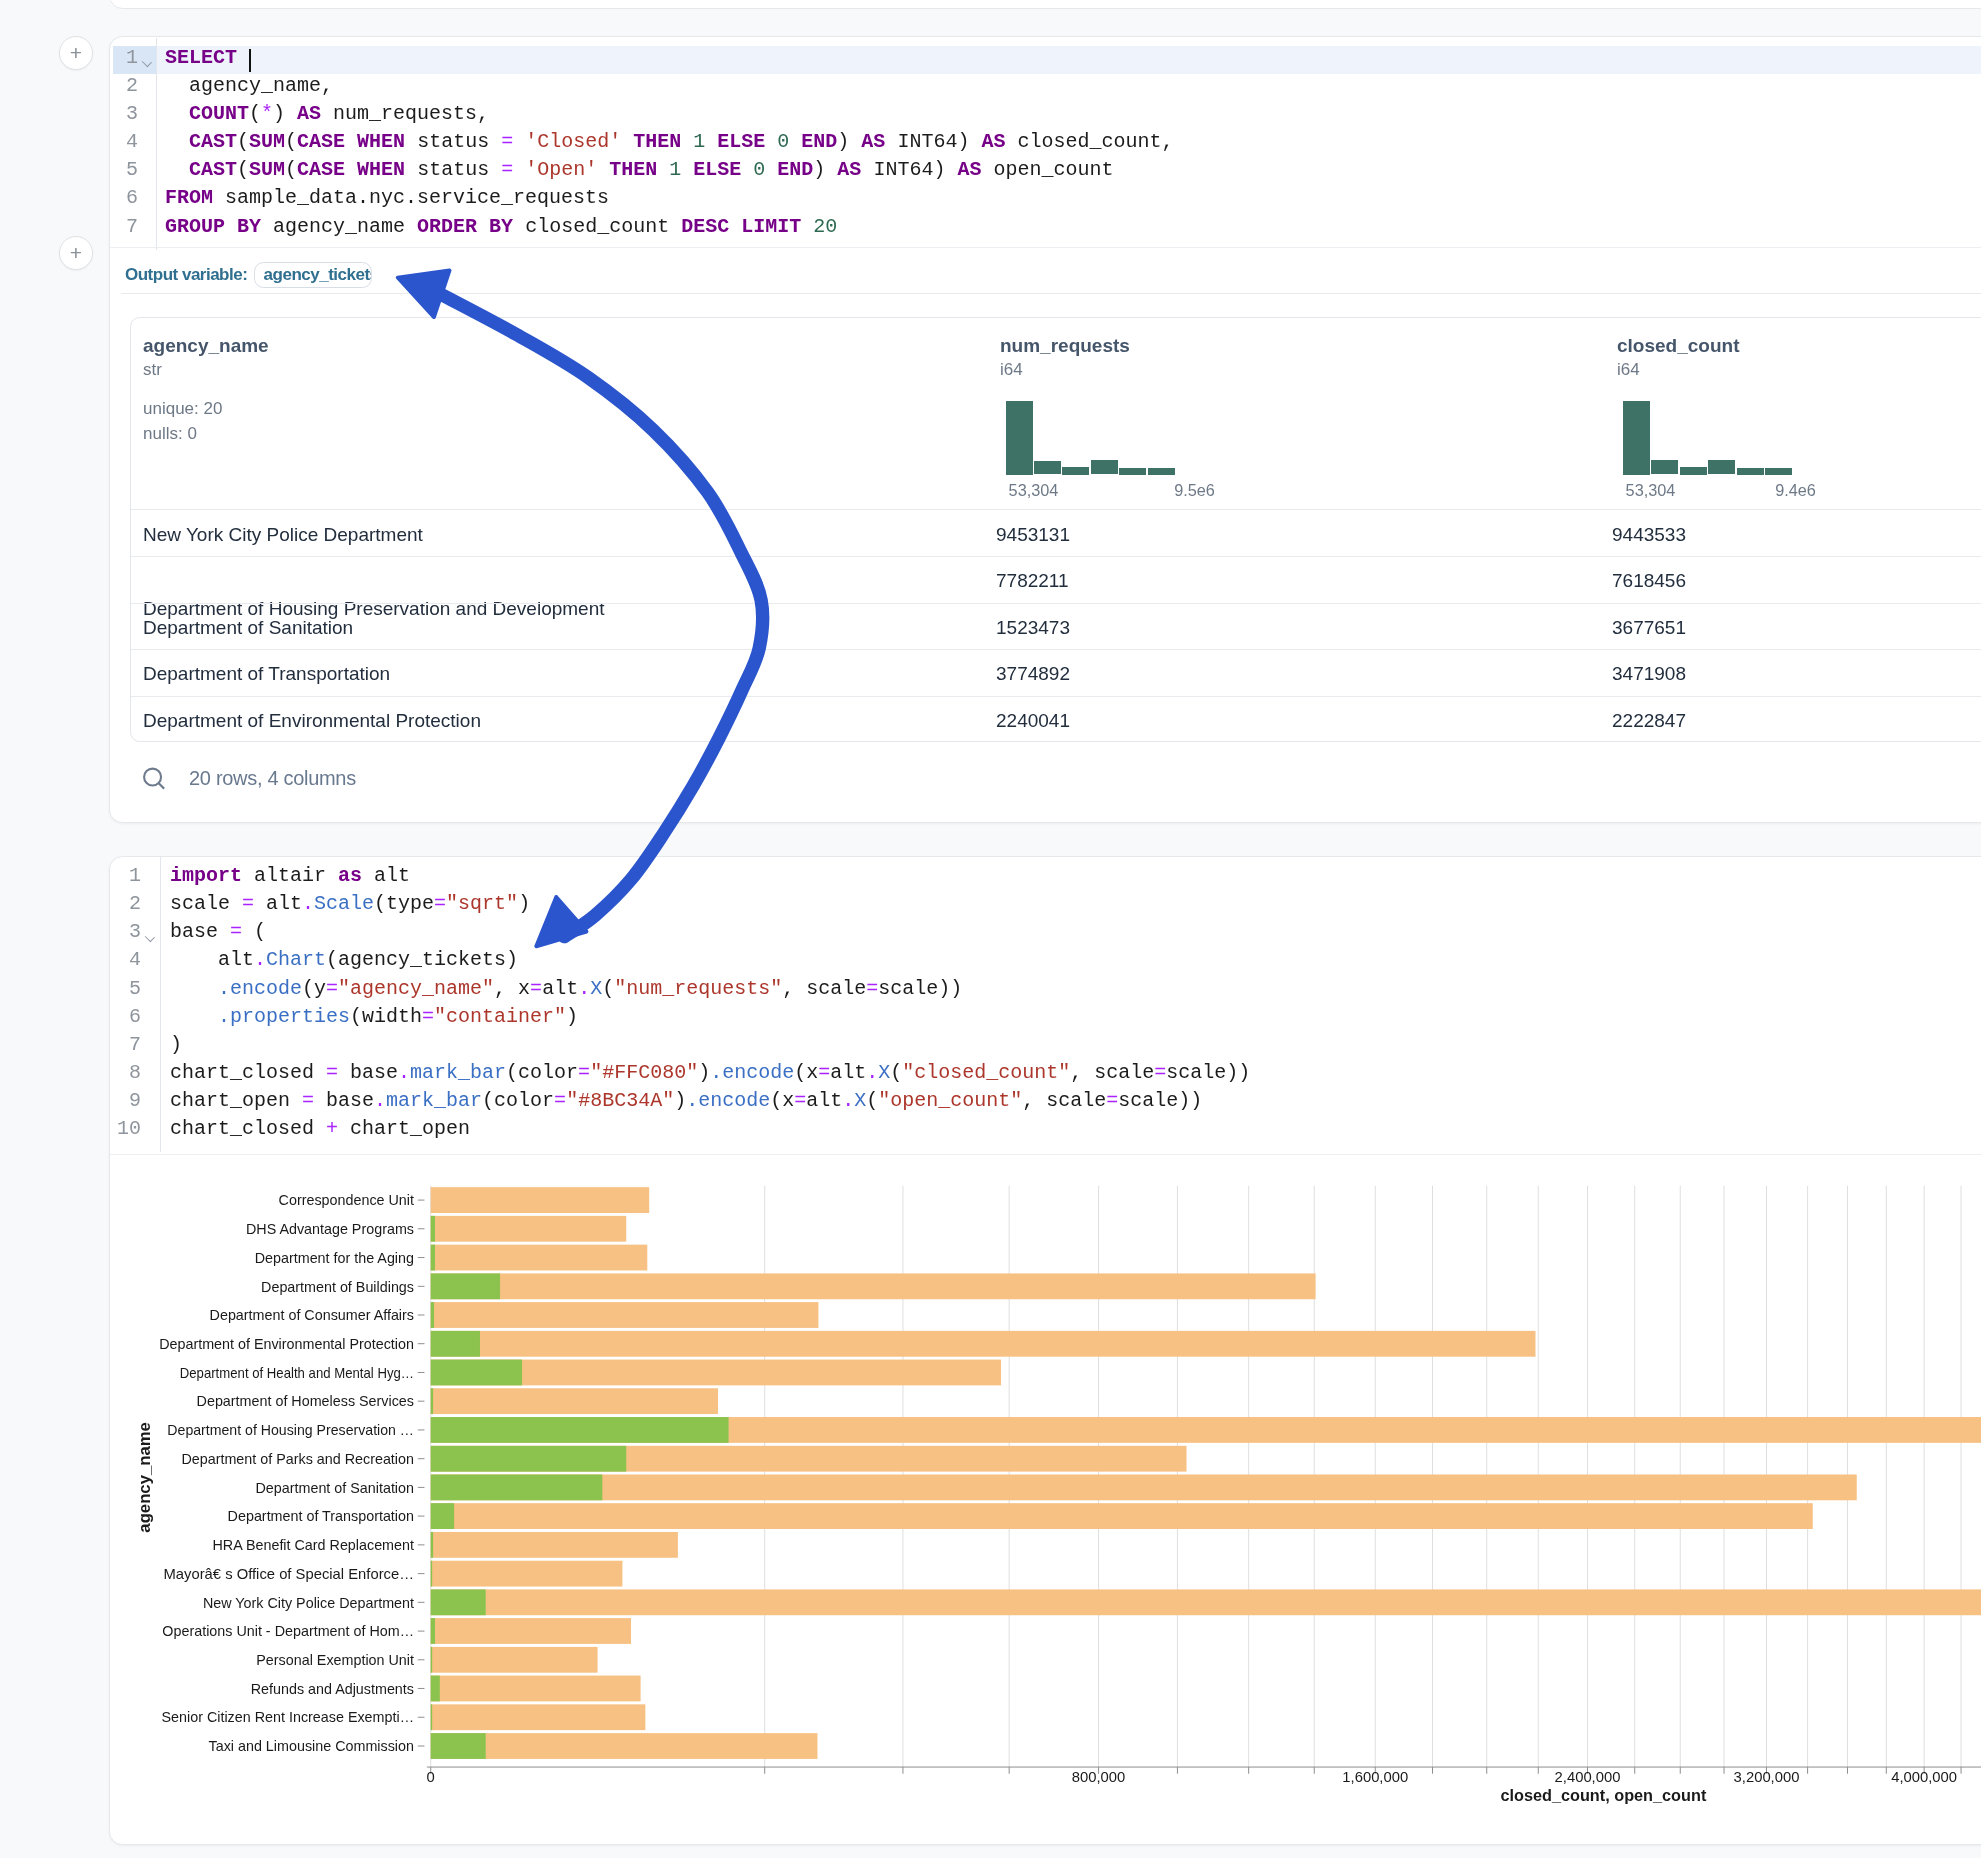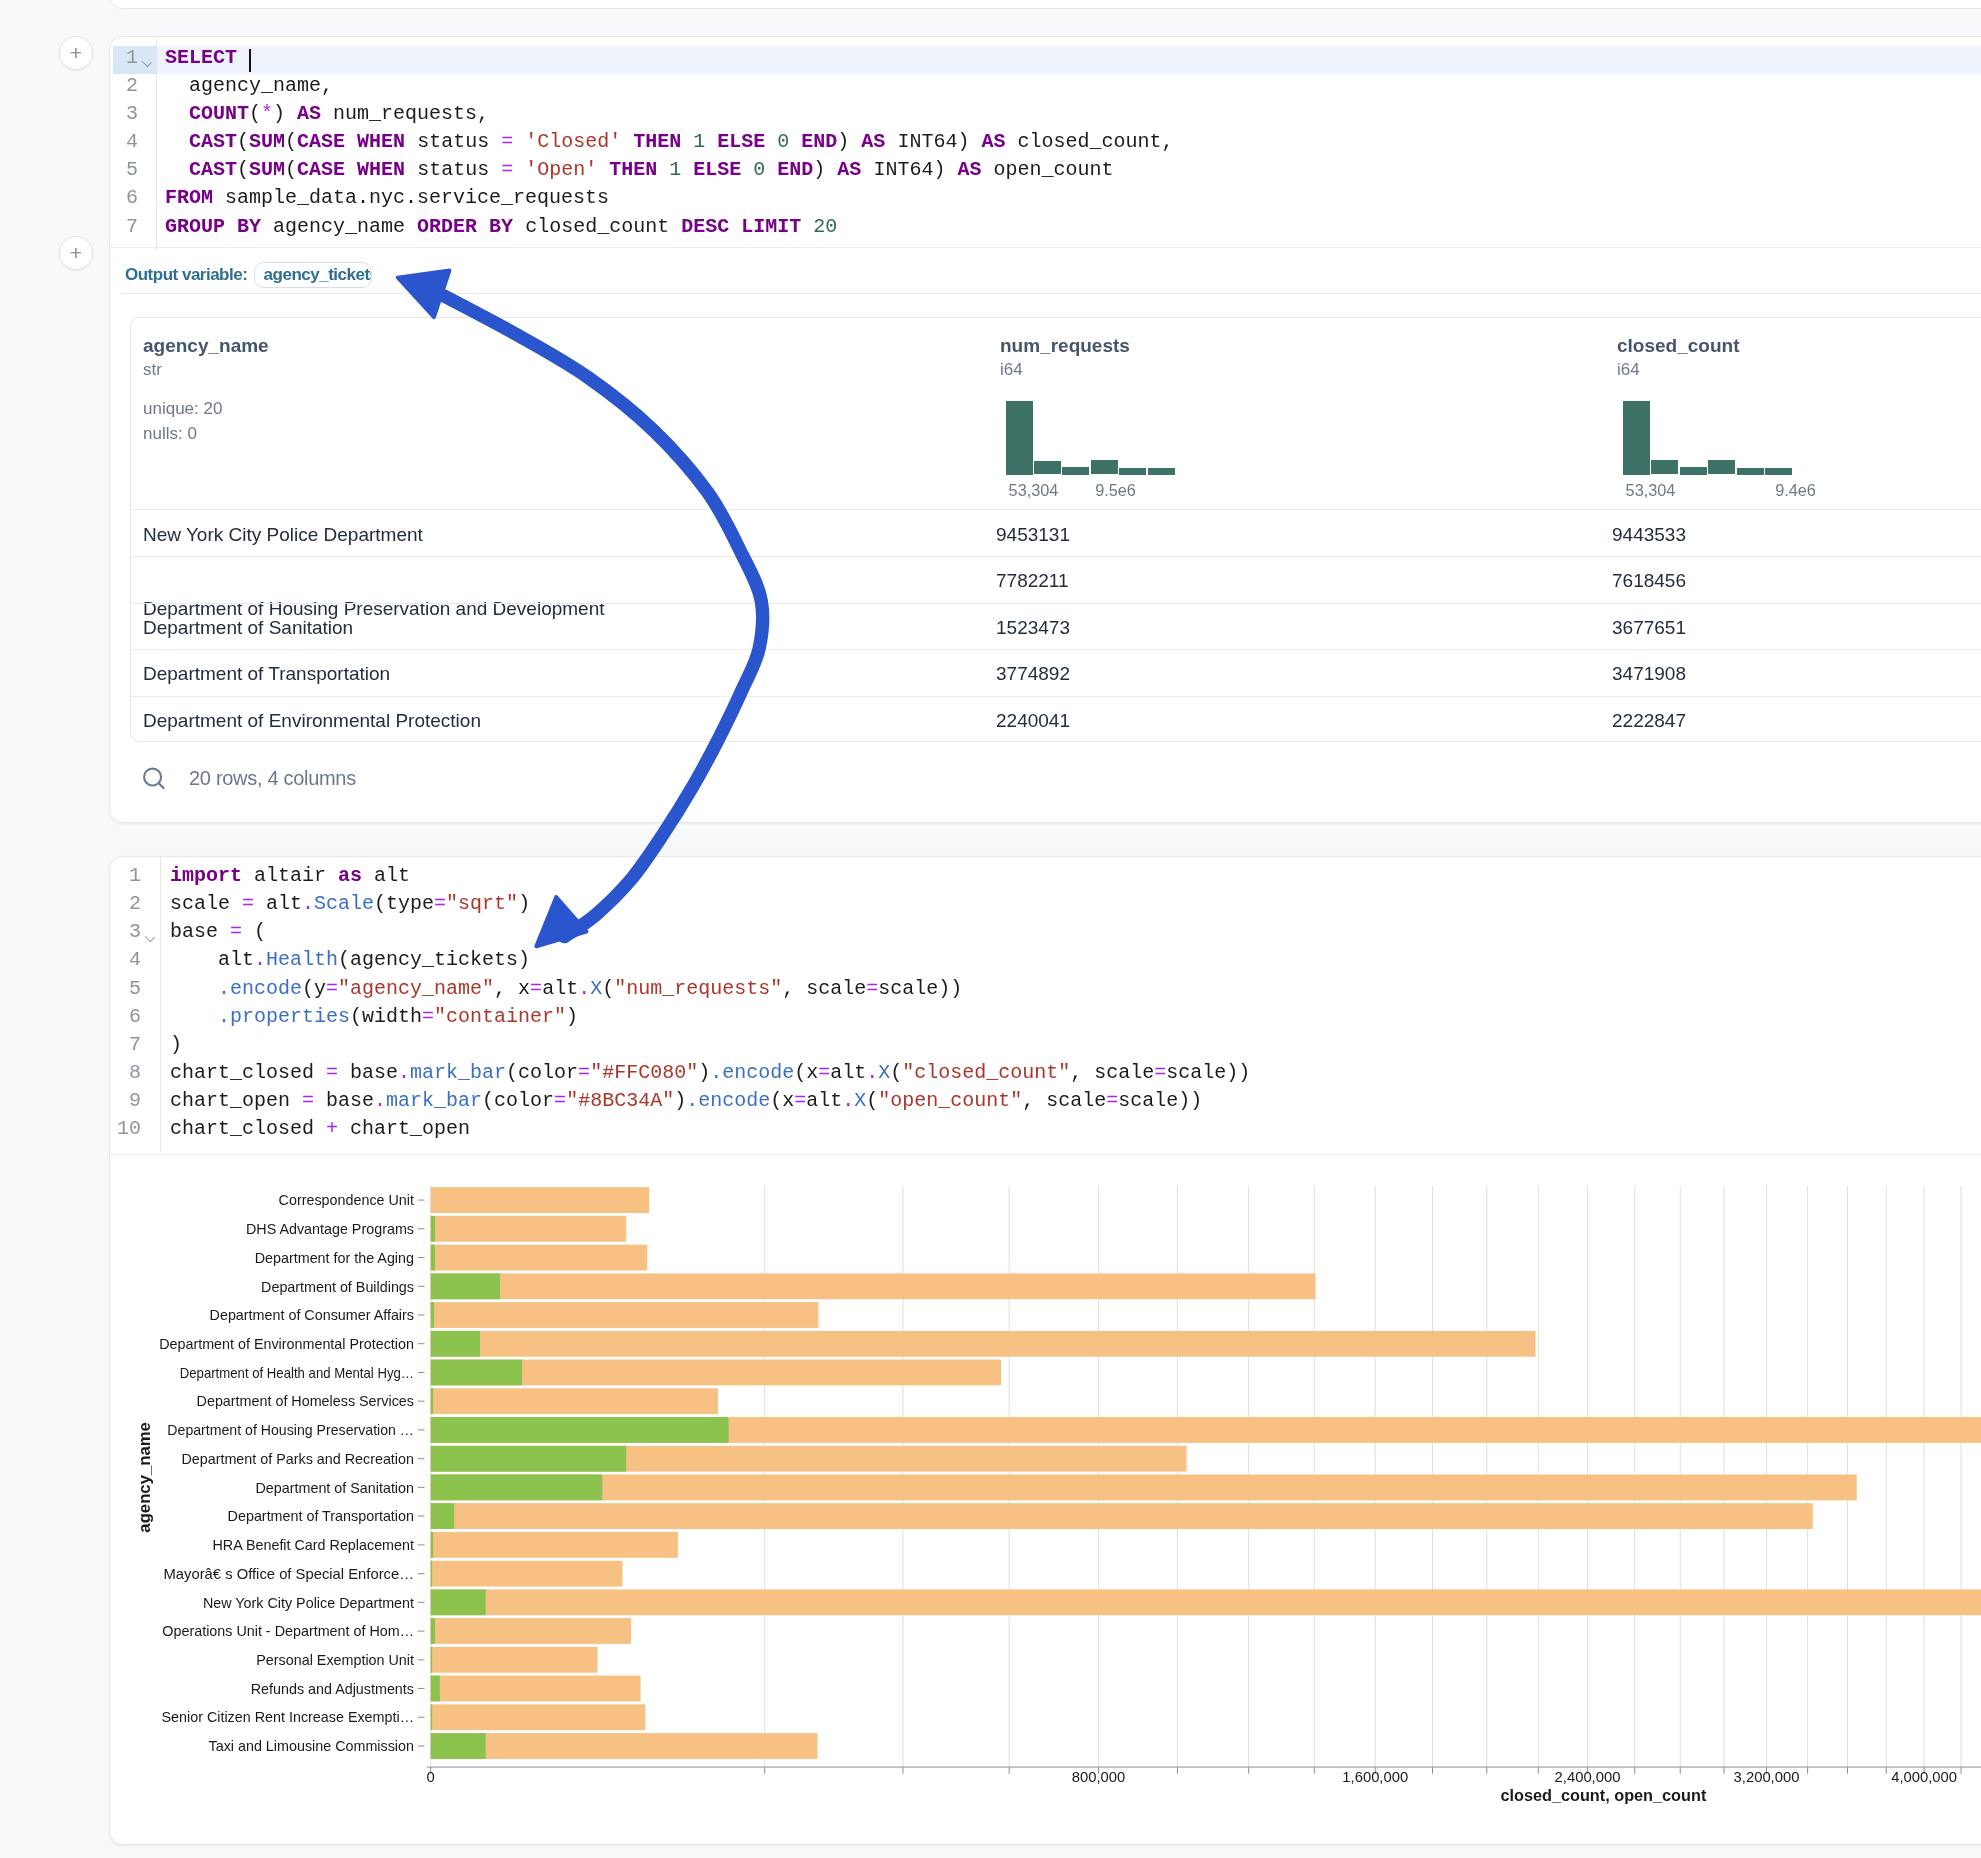--- a/index.html
+++ b/index.html
@@ -43,21 +43,21 @@
     <div style="position:absolute;left:1617px;top:335px;font:bold 19px 'Liberation Sans',sans-serif;color:#46566a;">closed_count</div>
     <div style="position:absolute;left:1617px;top:360px;font:17px 'Liberation Sans',sans-serif;color:#6e7987;">i64</div>
     <div style="position:absolute;left:143px;top:396px;font:17px 'Liberation Sans',sans-serif;color:#6e7987;line-height:25px;">unique: 20<br>nulls: 0</div>
     <div style="position:absolute;left:1006px;top:401px;width:27px;height:74px;background:#3e7266;"></div>
     <div style="position:absolute;left:1034px;top:461px;width:27px;height:13.4px;background:#3e7266;"></div>
     <div style="position:absolute;left:1062px;top:467px;width:27px;height:7.6px;background:#3e7266;"></div>
     <div style="position:absolute;left:1091px;top:460px;width:27px;height:14.3px;background:#3e7266;"></div>
     <div style="position:absolute;left:1119px;top:468px;width:27px;height:6.7px;background:#3e7266;"></div>
     <div style="position:absolute;left:1148px;top:468px;width:27px;height:6.7px;background:#3e7266;"></div>
     <div style="position:absolute;left:976px;top:481px;width:115px;text-align:center;font:16.3px 'Liberation Sans',sans-serif;color:#6e7987;">53,304</div>
-    <div style="position:absolute;left:1058px;top:481px;width:115px;text-align:center;font:16.3px 'Liberation Sans',sans-serif;color:#6e7987;">9.5e6</div>
+    <div style="position:absolute;left:1137px;top:481px;width:115px;text-align:center;font:16.3px 'Liberation Sans',sans-serif;color:#6e7987;">9.5e6</div>
     <div style="position:absolute;left:1623px;top:401px;width:27px;height:74px;background:#3e7266;"></div>
     <div style="position:absolute;left:1651px;top:460px;width:27px;height:14.3px;background:#3e7266;"></div>
     <div style="position:absolute;left:1680px;top:467px;width:27px;height:7.6px;background:#3e7266;"></div>
     <div style="position:absolute;left:1708px;top:460px;width:27px;height:14.3px;background:#3e7266;"></div>
     <div style="position:absolute;left:1737px;top:468px;width:27px;height:6.7px;background:#3e7266;"></div>
     <div style="position:absolute;left:1765px;top:468px;width:27px;height:6.7px;background:#3e7266;"></div>
     <div style="position:absolute;left:1593px;top:481px;width:115px;text-align:center;font:16.3px 'Liberation Sans',sans-serif;color:#6e7987;">53,304</div>
     <div style="position:absolute;left:1738px;top:481px;width:115px;text-align:center;font:16.3px 'Liberation Sans',sans-serif;color:#6e7987;">9.4e6</div>
     <div style="position:absolute;left:131px;top:509px;width:1900px;height:1px;background:#e8eaee;"></div>
     <div style="position:absolute;left:143px;top:524px;font:19px 'Liberation Sans',sans-serif;color:#222e3e;">New York City Police Department</div>
@@ -86,21 +86,21 @@
     <div style="position:absolute;left:189px;top:767px;font:20px 'Liberation Sans',sans-serif;letter-spacing:-0.3px;color:#68788e;text-align:right;">20 rows, 4 columns</div>
     <div style="position:absolute;left:109px;top:856px;width:1912px;height:989px;background:#fff;border:1.4px solid #e6e8eb;border-radius:13.4px;box-shadow:0 1px 2.9px rgba(0,0,0,.05);"></div>
     <div style="position:absolute;left:113px;top:864px;width:28px;height:28px;line-height:28px;text-align:right;color:#8f959d;font:20px 'Liberation Mono',monospace;">1</div>
     <div style="position:absolute;left:170px;top:864px;height:28px;line-height:28px;font:20px 'Liberation Mono',monospace;white-space:pre;"><span style="color:#770088;font-weight:bold;">import</span><span style="color:#1C1C1C;">&nbsp;altair&nbsp;</span><span style="color:#770088;font-weight:bold;">as</span><span style="color:#1C1C1C;">&nbsp;alt</span></div>
     <div style="position:absolute;left:113px;top:892px;width:28px;height:28px;line-height:28px;text-align:right;color:#8f959d;font:20px 'Liberation Mono',monospace;">2</div>
     <div style="position:absolute;left:170px;top:892px;height:28px;line-height:28px;font:20px 'Liberation Mono',monospace;white-space:pre;"><span style="color:#1C1C1C;">scale&nbsp;</span><span style="color:#AA22FF;">=</span><span style="color:#1C1C1C;">&nbsp;alt</span><span style="color:#AA22FF;">.</span><span style="color:#3A6FC4;">Scale</span><span style="color:#1C1C1C;">(type</span><span style="color:#AA22FF;">=</span><span style="color:#AC362B;">"sqrt"</span><span style="color:#1C1C1C;">)</span></div>
     <div style="position:absolute;left:113px;top:920px;width:28px;height:28px;line-height:28px;text-align:right;color:#8f959d;font:20px 'Liberation Mono',monospace;">3</div>
     <div style="position:absolute;left:146px;top:933px;width:7.6px;height:7.6px;border-right:1.7px solid #8b939e;border-bottom:1.7px solid #8b939e;transform:rotate(45deg) scale(1,.8);"></div>
     <div style="position:absolute;left:170px;top:920px;height:28px;line-height:28px;font:20px 'Liberation Mono',monospace;white-space:pre;"><span style="color:#1C1C1C;">base&nbsp;</span><span style="color:#AA22FF;">=</span><span style="color:#1C1C1C;">&nbsp;(</span></div>
     <div style="position:absolute;left:113px;top:948px;width:28px;height:28px;line-height:28px;text-align:right;color:#8f959d;font:20px 'Liberation Mono',monospace;">4</div>
-    <div style="position:absolute;left:170px;top:948px;height:28px;line-height:28px;font:20px 'Liberation Mono',monospace;white-space:pre;"><span style="color:#1C1C1C;">&nbsp;&nbsp;&nbsp;&nbsp;alt</span><span style="color:#AA22FF;">.</span><span style="color:#3A6FC4;">Health</span><span style="color:#1C1C1C;">(agency_tickets)</span></div>
+    <div style="position:absolute;left:170px;top:948px;height:28px;line-height:28px;font:20px 'Liberation Mono',monospace;white-space:pre;"><span style="color:#1C1C1C;">&nbsp;&nbsp;&nbsp;&nbsp;alt</span><span style="color:#AA22FF;">.</span><span style="color:#3A6FC4;">Chart</span><span style="color:#1C1C1C;">(agency_tickets)</span></div>
     <div style="position:absolute;left:113px;top:977px;width:28px;height:28px;line-height:28px;text-align:right;color:#8f959d;font:20px 'Liberation Mono',monospace;">5</div>
     <div style="position:absolute;left:170px;top:977px;height:28px;line-height:28px;font:20px 'Liberation Mono',monospace;white-space:pre;"><span style="color:#1C1C1C;">&nbsp;&nbsp;&nbsp;&nbsp;</span><span style="color:#3A6FC4;">.encode</span><span style="color:#1C1C1C;">(y</span><span style="color:#AA22FF;">=</span><span style="color:#AC362B;">"agency_name"</span><span style="color:#1C1C1C;">,&nbsp;x</span><span style="color:#AA22FF;">=</span><span style="color:#1C1C1C;">alt</span><span style="color:#AA22FF;">.</span><span style="color:#3A6FC4;">X</span><span style="color:#1C1C1C;">(</span><span style="color:#AC362B;">"num_requests"</span><span style="color:#1C1C1C;">,&nbsp;scale</span><span style="color:#AA22FF;">=</span><span style="color:#1C1C1C;">scale))</span></div>
     <div style="position:absolute;left:113px;top:1005px;width:28px;height:28px;line-height:28px;text-align:right;color:#8f959d;font:20px 'Liberation Mono',monospace;">6</div>
     <div style="position:absolute;left:170px;top:1005px;height:28px;line-height:28px;font:20px 'Liberation Mono',monospace;white-space:pre;"><span style="color:#1C1C1C;">&nbsp;&nbsp;&nbsp;&nbsp;</span><span style="color:#3A6FC4;">.properties</span><span style="color:#1C1C1C;">(width</span><span style="color:#AA22FF;">=</span><span style="color:#AC362B;">"container"</span><span style="color:#1C1C1C;">)</span></div>
     <div style="position:absolute;left:113px;top:1033px;width:28px;height:28px;line-height:28px;text-align:right;color:#8f959d;font:20px 'Liberation Mono',monospace;">7</div>
     <div style="position:absolute;left:170px;top:1033px;height:28px;line-height:28px;font:20px 'Liberation Mono',monospace;white-space:pre;"><span style="color:#1C1C1C;">)</span></div>
     <div style="position:absolute;left:113px;top:1061px;width:28px;height:28px;line-height:28px;text-align:right;color:#8f959d;font:20px 'Liberation Mono',monospace;">8</div>
     <div style="position:absolute;left:170px;top:1061px;height:28px;line-height:28px;font:20px 'Liberation Mono',monospace;white-space:pre;"><span style="color:#1C1C1C;">chart_closed&nbsp;</span><span style="color:#AA22FF;">=</span><span style="color:#1C1C1C;">&nbsp;base</span><span style="color:#AA22FF;">.</span><span style="color:#3A6FC4;">mark_bar</span><span style="color:#1C1C1C;">(color</span><span style="color:#AA22FF;">=</span><span style="color:#AC362B;">"#FFC080"</span><span style="color:#1C1C1C;">)</span><span style="color:#3A6FC4;">.encode</span><span style="color:#1C1C1C;">(x</span><span style="color:#AA22FF;">=</span><span style="color:#1C1C1C;">alt</span><span style="color:#AA22FF;">.</span><span style="color:#3A6FC4;">X</span><span style="color:#1C1C1C;">(</span><span style="color:#AC362B;">"closed_count"</span><span style="color:#1C1C1C;">,&nbsp;scale</span><span style="color:#AA22FF;">=</span><span style="color:#1C1C1C;">scale))</span></div>
     <div style="position:absolute;left:113px;top:1089px;width:28px;height:28px;line-height:28px;text-align:right;color:#8f959d;font:20px 'Liberation Mono',monospace;">9</div>
     <div style="position:absolute;left:170px;top:1089px;height:28px;line-height:28px;font:20px 'Liberation Mono',monospace;white-space:pre;"><span style="color:#1C1C1C;">chart_open&nbsp;</span><span style="color:#AA22FF;">=</span><span style="color:#1C1C1C;">&nbsp;base</span><span style="color:#AA22FF;">.</span><span style="color:#3A6FC4;">mark_bar</span><span style="color:#1C1C1C;">(color</span><span style="color:#AA22FF;">=</span><span style="color:#AC362B;">"#8BC34A"</span><span style="color:#1C1C1C;">)</span><span style="color:#3A6FC4;">.encode</span><span style="color:#1C1C1C;">(x</span><span style="color:#AA22FF;">=</span><span style="color:#1C1C1C;">alt</span><span style="color:#AA22FF;">.</span><span style="color:#3A6FC4;">X</span><span style="color:#1C1C1C;">(</span><span style="color:#AC362B;">"open_count"</span><span style="color:#1C1C1C;">,&nbsp;scale</span><span style="color:#AA22FF;">=</span><span style="color:#1C1C1C;">scale))</span></div>

